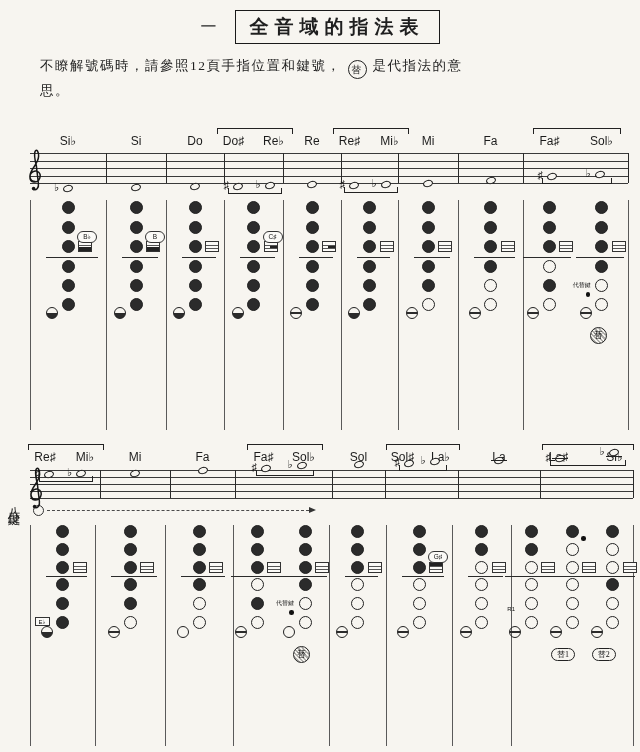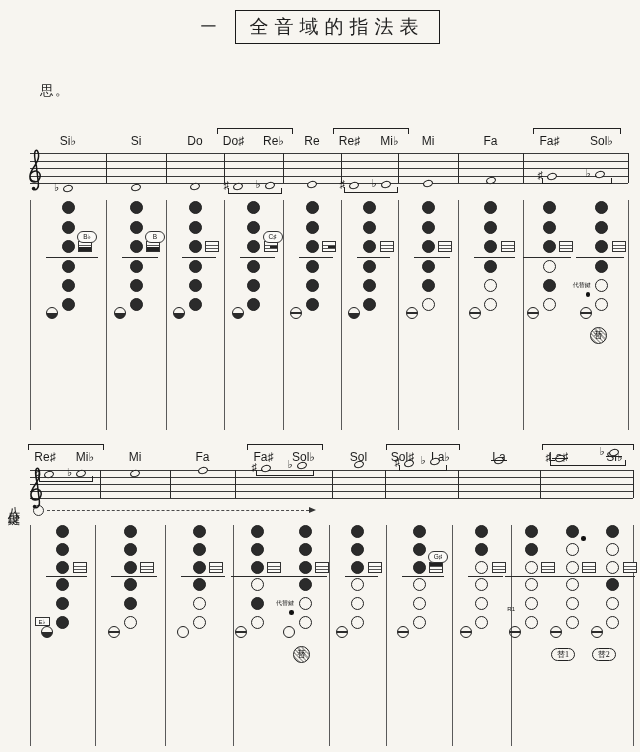--- a/index.html
+++ b/index.html
@@ -2,21 +2,21 @@
 <html><head>
 <meta charset="utf-8">
 <style>
   html,body{margin:0;padding:0;background:#e8e6e0;}
   .page{position:relative;width:640px;height:752px;background:#f7f5f0;overflow:hidden;
         font-family:"Liberation Serif", serif;color:#1f1f1f;}
   .title-row{position:absolute;left:0;right:0;top:10px;display:flex;justify-content:center;
              align-items:center;gap:18px;}
   .dash{font-size:16px;color:#222;}
   .title-box{border:1.6px solid #1a1a1a;padding:3px 14px;font-size:19px;letter-spacing:6px;
-             font-weight:normal;background:#f7f5f0;}
+             font-weight:bold;background:#f7f5f0;}
   .intro{position:absolute;left:40px;top:57px;width:570px;font-size:13.5px;letter-spacing:1.5px;}
   .intro2{position:absolute;left:40px;top:82px;font-size:13.5px;letter-spacing:1.5px;}
   .cbadge{display:inline-block;width:17px;height:17px;border:1px solid #222;border-radius:50%;
           font-size:10px;line-height:17px;text-align:center;margin:0 6px;vertical-align:-3px;}
   .staff-line{position:absolute;height:1px;background:#3a3a3a;}
   .barline{position:absolute;width:1px;background:#2a2a2a;}
   .note-label{position:absolute;font-family:"Liberation Sans",sans-serif;font-size:12px;
               text-align:center;color:#1c1c1c;white-space:nowrap;}
   .bracket-top{position:absolute;height:5px;border-top:1.2px solid #222;border-left:1.2px solid #222;
                border-right:1.2px solid #222;}
@@ -60,20 +60,23 @@
             border-top:3.5px solid transparent;border-bottom:3.5px solid transparent;}
   .clefwrap{position:absolute;}
 </style>
 </head>
 <body>
 
 <div class="page">
   <div class="title-row">
     <span class="dash">一</span>
     <span class="title-box">全音域的指法表</span>
+  </div>
+  <div class="intro">
+    <span>不瞭解號碼時，請參照12頁手指位置和鍵號，</span><span class="cbadge">替</span><span>是代指法的意</span>
   </div>
   <div class="intro2">思。</div>
 
   <div class="octlabel">八度鍵</div>
   <div class="octcircle" style="left:33px;top:505px;"></div>
   <div class="octdash" style="left:47px;top:510px;width:262px;"></div>
   <div class="octarrow" style="left:309px;top:507px;"></div>
 
   <div id="chart">
       <div class="staff-line" style="left: 30px; width: 598px; top: 153px;"></div>

